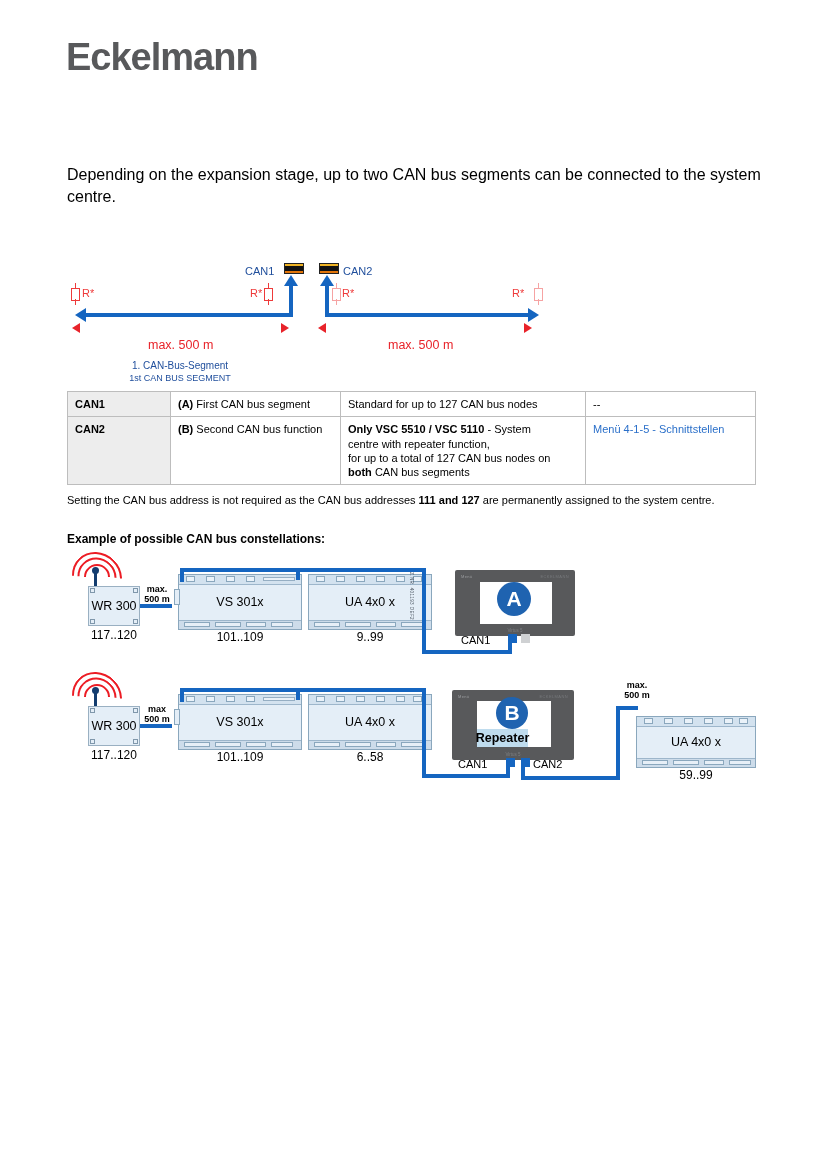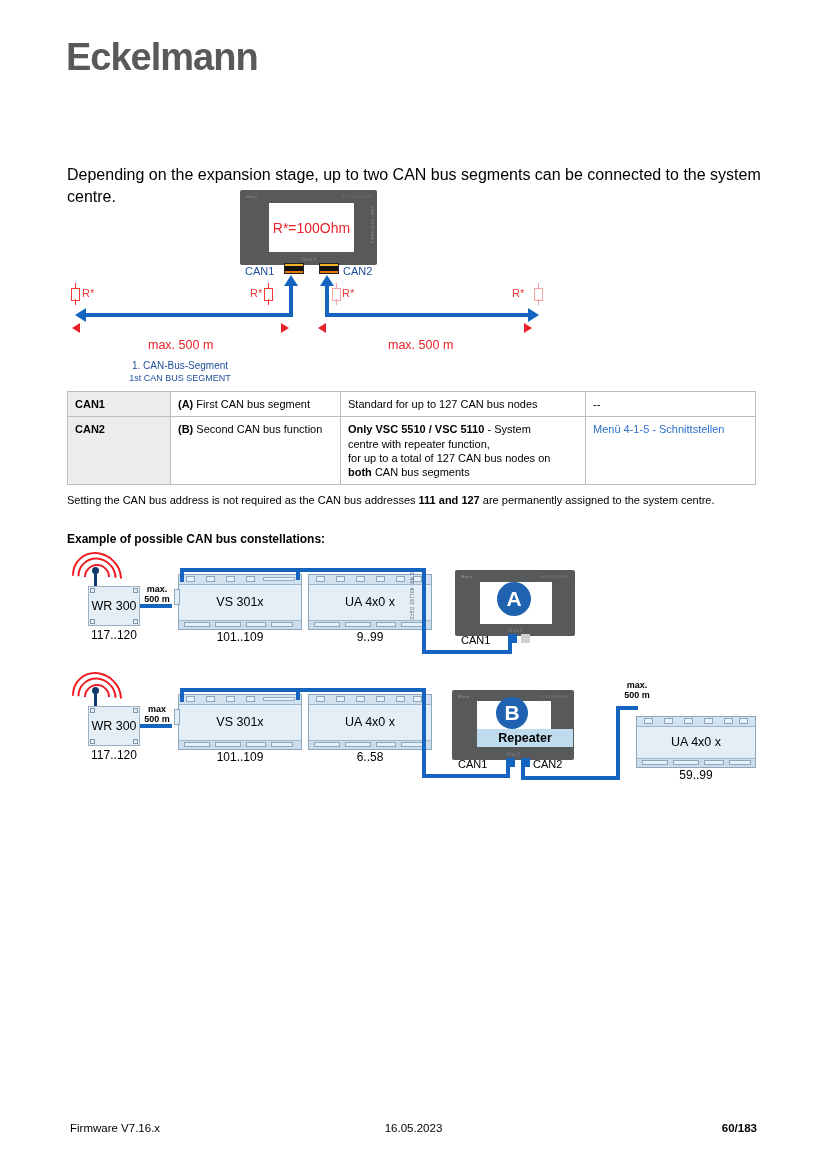--- a/index.html
+++ b/index.html
@@ -183,29 +183,20 @@
 </head>
 <body>
 
 <div class="page">
 
   <div class="brand">Eckelmann</div>
 
 
   <div class="intro">Depending on the expansion stage, up to two CAN bus segments can be connected to the system centre.</div>
 
-  <div class="dev-top">
-    <span class="micro-l">Menü</span>
-    <span class="micro-r">ECKELMANN</span>
-    <span class="micro-v">ZNR. 4000 DEF2</span>
-    <div class="dev-screen">
-      <span class="rtxt">R*=100Ohm</span>
-    </div>
-    <span class="micro-b">Virtus 5</span>
-  </div>
 
   <div class="conn c1"></div>
   <div class="conn c2"></div>
   <div class="conn-lbl l1">CAN1</div>
   <div class="conn-lbl l2">CAN2</div>
 
   <div class="bus">
 
     <div class="res" style="left:71px;top:8px;">
       <span class="lead-t"></span>
@@ -448,21 +439,21 @@
     <div class="cbl h" style="left:422px;top:102px;width:88px;"></div>
     <div class="cbl v" style="left:506px;top:88px;height:16px;"></div>
 
     <div class="panel" style="left:452px;top:18px;width:122px;height:70px;">
       <span class="micro-l">Menü</span>
       <span class="micro-r">ECKELMANN</span>
       <span class="pscreen" style="left:25px;top:11px;width:74px;height:46px;"></span>
       <span class="micro-b">Virtus 5</span>
     </div>
     <div class="circle-badge" style="left:496px;top:25px;width:32px;height:32px;">B</div>
-    <div class="rep-band" style="left:477px;top:57px;width:96px;height:18px;">Repeater</div>
+    <div class="rep-band" style="left:477px;top:57px;width:51px;height:18px;">Repeater</div>
 
     <div class="pconn" style="left:506px;top:86px;"></div>
     <div class="pconn" style="left:521px;top:86px;"></div>
     <div class="plbl" style="left:458px;top:86px;">CAN1</div>
     <div class="plbl" style="left:533px;top:86px;">CAN2</div>
 
     <div class="cbl v" style="left:521px;top:88px;height:20px;"></div>
     <div class="cbl h" style="left:521px;top:104px;width:99px;"></div>
     <div class="cbl v" style="left:616px;top:34px;height:72px;"></div>
     <div class="cbl h" style="left:616px;top:34px;width:22px;"></div>
@@ -485,19 +476,14 @@
         <span class="tick" style="left:5px;width:26px;"></span>
           <span class="tick" style="left:36px;width:26px;"></span>
         <span class="tick" style="left:67px;width:20px;"></span>
           <span class="tick" style="left:92px;width:22px;"></span>
       </span>
       <span>UA 4x0 x</span>
     </div>
     <div class="addr" style="left:636px;top:96px;width:120px;">59..99</div>
   </div>
 
-  <div class="footer">
-    <span class="fl">Firmware V7.16.x</span>
-    <span class="fc">16.05.2023</span>
-    <span class="fr">60/183</span>
-  </div>
 
 </div>
 
 </body></html>

